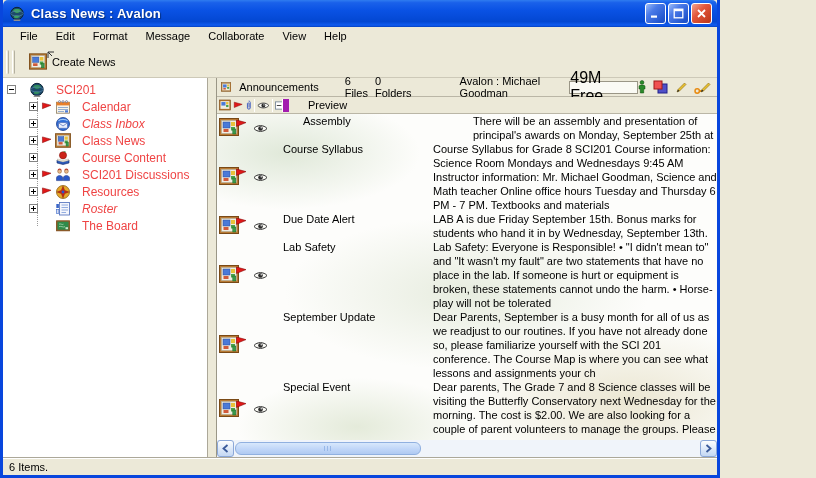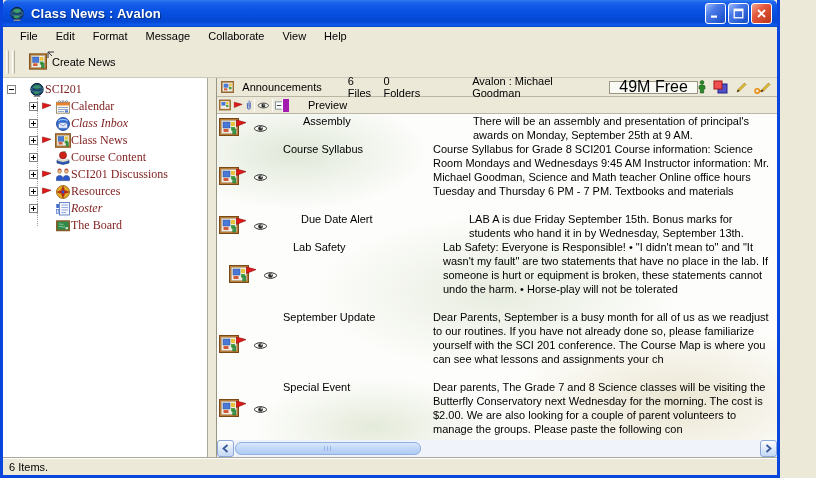--- a/index.html
+++ b/index.html
@@ -1,18 +1,18 @@
 <!DOCTYPE html>
 <html><head>
 <meta charset="utf-8">
 <style>
   * { box-sizing: border-box; margin: 0; padding: 0; }
   html,body { width:816px; height:478px; background:#ece9d8; font-family:"Liberation Sans", sans-serif; overflow:hidden; }
 
-  .window { position:relative; width:780px; height:478px;
+  .window { position:relative; width:720px; height:478px;
     border-left:3px solid #0846dd; border-right:3px solid #0846dd; border-bottom:3px solid #0846dd;
     background:#ece9d8; display:flex; flex-direction:column; }
 
   
   .titlebar { height:27px; flex:0 0 27px; display:flex; align-items:center; padding:0 5px 0 6px;
     background:linear-gradient(180deg,#2f7cf0 0%,#1a61ea 10%,#0a52e4 38%,#0347d2 80%,#0f5bf0 93%,#0340c0 100%);
     border-radius:5px 5px 0 0; }
   .title-text { color:#fff; font-weight:bold; font-size:13px; margin-left:6px;
     text-shadow:1px 1px 1px #07307f; letter-spacing:0.2px; }
   .win-btns { margin-left:auto; display:flex; gap:2px; }
@@ -42,21 +42,21 @@
   .tree-vline { position:absolute; left:34px; top:20px; height:128px; border-left:1px dotted #9a9a9a; }
   .tree-row { height:17px; display:flex; align-items:center; white-space:nowrap; position:relative; z-index:1; }
   .tree-root { padding-left:4px; }
   .tree-root .t-icon { margin-left:13px; }
   .tree-child { padding-left:26px; }
   .expander { width:9px; height:9px; background:#fff; border:1px solid #848484; position:relative; flex:0 0 9px; }
   .expander::before { content:""; position:absolute; left:1px; right:1px; top:3px; border-top:1px solid #000; }
   .expander.plus::after { content:""; position:absolute; top:1px; bottom:1px; left:3px; border-left:1px solid #000; }
   .t-flag { width:12px; flex:0 0 12px; margin-left:3px; display:flex; align-items:center; }
   .t-icon { width:16px; height:16px; flex:0 0 16px; margin-left:2px; display:flex; align-items:center; justify-content:center; }
-  .t-label { margin-left:0; color:#7f1d1d;font-family:Liberation Serif, serif; }
+  .t-label { margin-left:11px; color:#ef4444; }
   .tree-row.italic .t-label { font-style:italic; }
 
   
   .splitter { width:8px; flex:0 0 8px; background:#ece9d8; }
 
   
   .right-pane { flex:1 1 auto; display:flex; flex-direction:column; min-width:0; border-left:1px solid #9a9686; }
   .info-header { height:19px; flex:0 0 19px; background:#ece9d8; display:flex; align-items:center;
     font-size:11px; border-bottom:1px solid #bab6a6; padding:0 6px 0 4px; }
   .ih-label { margin-left:8px; }
@@ -79,21 +79,21 @@
   
   .msg-list { flex:1 1 auto; overflow:hidden; position:relative;
     background:
       radial-gradient(ellipse 190px 80px at 14% 12%, rgba(219,229,211,0.85), rgba(219,229,211,0) 70%),
       radial-gradient(ellipse 260px 110px at 50% 55%, rgba(224,231,214,0.75), rgba(224,231,214,0) 70%),
       radial-gradient(ellipse 230px 110px at 82% 88%, rgba(233,228,206,0.9), rgba(233,228,206,0) 72%),
       radial-gradient(ellipse 170px 70px at 28% 96%, rgba(222,230,210,0.8), rgba(222,230,210,0) 70%),
       #fdfdfb; }
   .msg-row { display:flex; overflow:hidden; }
   .msg-row:nth-child(1){ height:28px;gap:20px; } .msg-row:nth-child(2){ height:70px; }
-  .msg-row:nth-child(3){ height:28px;gap:18px; } .msg-row:nth-child(4){ height:70px;padding-left:10px; }
+  .msg-row:nth-child(3){ height:28px; } .msg-row:nth-child(4){ height:70px; }
   .msg-row:nth-child(5){ height:70px; } .msg-row:nth-child(6){ height:58px; }
   .m-icons { width:66px; flex:0 0 66px; display:flex; align-items:center; padding-left:2px; }
   .m-iconwrap { position:relative; width:26px; height:20px; }
   .m-iconwrap .flag { position:absolute; left:16px; top:1px; }
   .m-eye { margin-left:8px; display:flex; }
   .m-subject { width:150px; flex:0 0 150px; font-size:11px; line-height:14px; padding-top:0px; color:#000; }
   .m-preview { flex:1 1 auto; font-size:11px; line-height:14px; color:#000; min-width:0; }
 
   
   .hscroll { height:17px; flex:0 0 17px; background:#f0f4fa; display:flex; align-items:center; }

